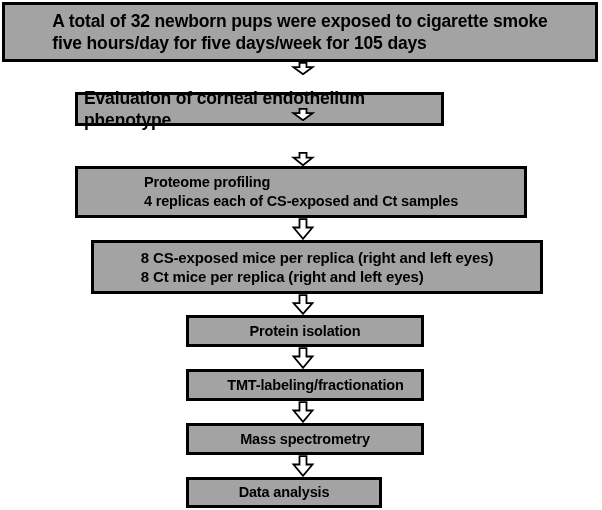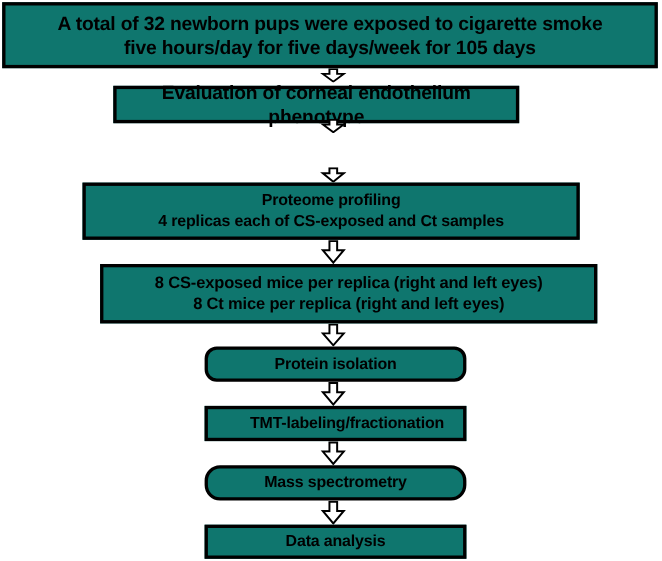--- a/index.html
+++ b/index.html
@@ -17,64 +17,63 @@
   #flowchart {
     position: relative;
     width: 602px;
     height: 510px;
     background: #ffffff;
   }
 
   .node {
     position: absolute;
     box-sizing: border-box;
-    background: #0f766e;
+    background: #a3a3a3;
     border: 3px solid #000000;
     display: flex;
     align-items: center;
     justify-content: center;
-    text-align: center;
   }
 
   .node-label {
     display: block;
     font-weight: bold;
     color: #000000;
     line-height: 1.28;
     letter-spacing: -0.15px;
     white-space: pre-line;
     padding: 0 6px;
   }
 
   
   .n0 { left: 2px;   top: 2px;   width: 596px; height: 60px; }
   .n0 .node-label { font-size: 17.5px; }
 
-  .n1 { left: 75px;  top: 78px;  width: 369px; height: 34px; margin-left: 28px; }
+  .n1 { left: 75px;  top: 92px;  width: 369px; height: 34px; }
   .n1 .node-label { font-size: 17.5px; }
 
   .n2 { left: 75px;  top: 120px; width: 452px; height: 32px; }
   .n2 .node-label { font-size: 17px; }
 
   .n3 { left: 75px;  top: 166px; width: 452px; height: 52px; }
   .n3 .node-label { font-size: 14.5px; }
 
   .n4 { left: 75px;  top: 240px; width: 452px; height: 54px; margin-left: 16px; }
   .n4 .node-label { font-size: 15px; }
 
-  .n5 { left: 186px; top: 315px; width: 238px; height: 32px; border-radius: 11px; }
+  .n5 { left: 186px; top: 315px; width: 238px; height: 32px; }
   .n5 .node-label { font-size: 14.5px; }
 
   .n6 { left: 186px; top: 369px; width: 238px; height: 32px; padding-left: 21px; }
   .n6 .node-label { font-size: 14.5px; }
 
-  .n7 { left: 186px; top: 423px; width: 238px; height: 32px; border-radius: 14px; }
+  .n7 { left: 186px; top: 423px; width: 238px; height: 32px; }
   .n7 .node-label { font-size: 14.5px; }
 
-  .n8 { left: 186px; top: 477px; width: 238px; height: 31px; }
+  .n8 { left: 186px; top: 477px; width: 196px; height: 31px; }
   .n8 .node-label { font-size: 14.5px; }
 
   
   .arrow {
     position: absolute;
     width: 24px;
   }
   .arrow svg { display: block; width: 100%; height: 100%; }
 
   .a0 { left: 291px; top: 62px;  height: 13px; }

